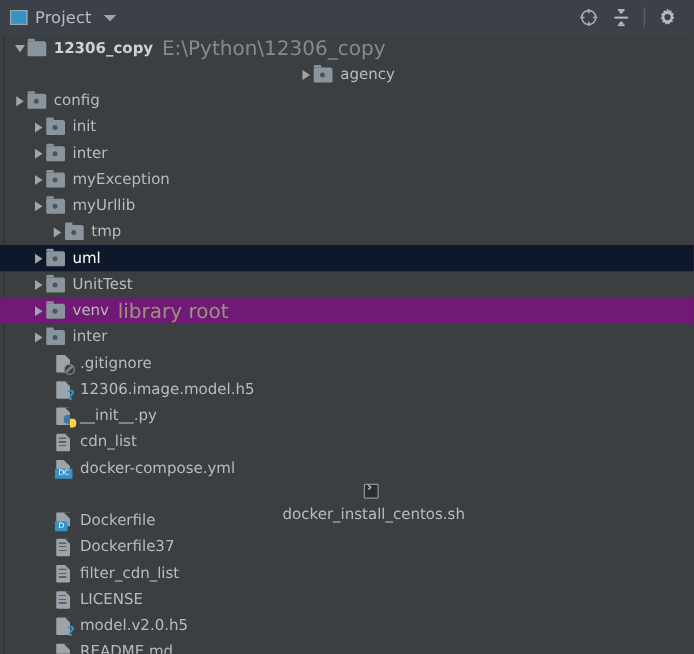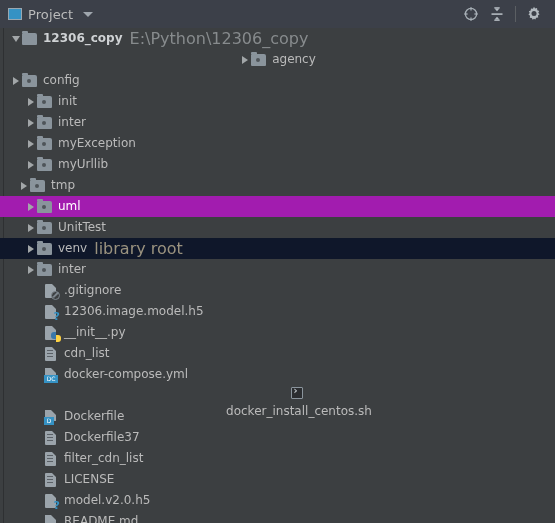--- a/index.html
+++ b/index.html
@@ -86,22 +86,22 @@
     background: #2e3032;
   }
   .row {
     position: relative;
     height: 21px;
     display: flex;
     align-items: center;
     white-space: nowrap;
     cursor: default;
   }
-  .row.selected { background: #a21caf; }
-  .row.libroot  { background: #0f172a; }
+  .row.selected { background: #0f172a; }
+  .row.libroot  { background: #701a75; }
 
   .twisty {
     width: 12px;
     height: 21px;
     flex: none;
     display: flex;
     align-items: center;
     justify-content: center;
   }
   .twisty .arrow-right {
@@ -388,21 +388,21 @@
       </div>
       <div class="row" style="padding-left: 25px;">
         <span class="twisty">
           <span class="arrow-right"></span>
         </span>
         <span class="icon">
           <span class="ic-folder-pkg"></span>
         </span>
         <span class="label">myUrllib</span>
       </div>
-      <div class="row" style="padding-left: 18px;">
+      <div class="row" style="padding-left: 40px;">
         <span class="twisty">
           <span class="arrow-right"></span>
         </span>
         <span class="icon">
           <span class="ic-folder-pkg"></span>
         </span>
         <span class="label">tmp</span>
       </div>
       <div class="row selected" style="padding-left: 25px;">
         <span class="twisty">

